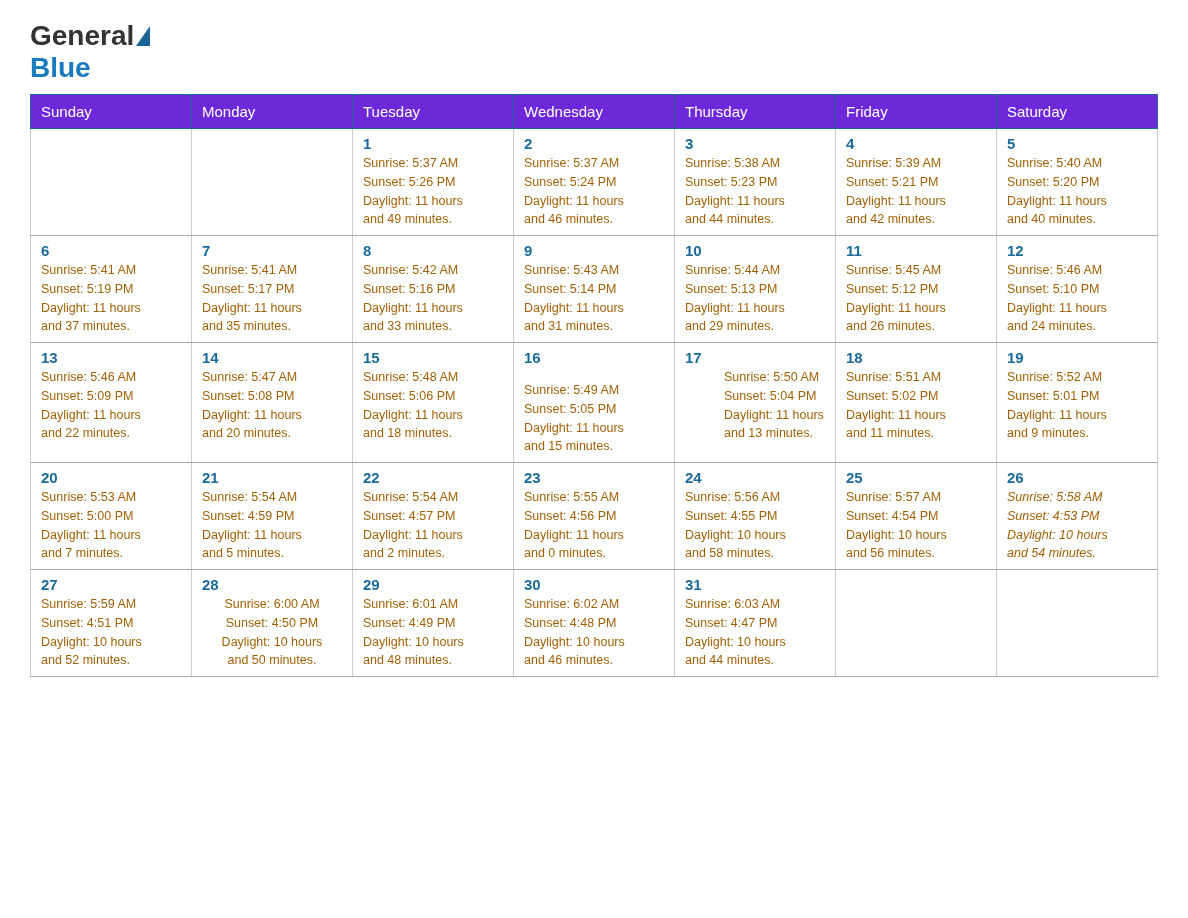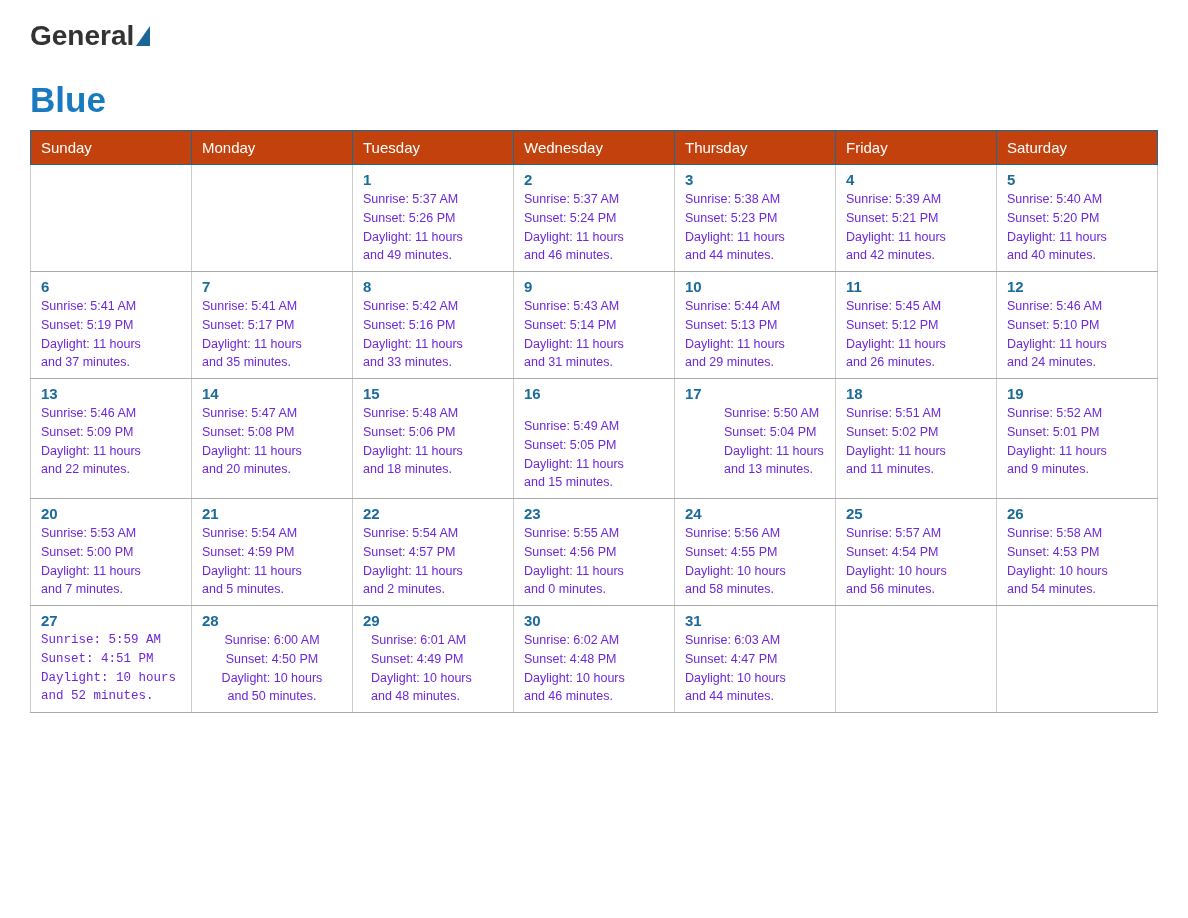--- a/index.html
+++ b/index.html
@@ -13,21 +13,20 @@
     .header {
       display: flex;
       justify-content: space-between;
       align-items: flex-start;
       margin-bottom: 10px;
     }
     .logo {
       display: flex;
       flex-direction: column;
       align-items: flex-start;
-      gap: 28px;
     }
     .logo-text {
       display: flex;
       align-items: center;
       font-size: 28px;
       font-weight: bold;
       color: #333;
     }
     .logo-general { color: #333; }
     .logo-triangle {
@@ -35,21 +34,21 @@
       height: 0;
       border-left: 14px solid transparent;
       border-right: 0px solid transparent;
       border-bottom: 20px solid #1a6496;
       margin: 0 2px;
       display: inline-block;
       vertical-align: middle;
     }
     .logo-blue {
       color: #1a7abf;
-      font-size: 35px;
+      font-size: 28px;
       font-weight: bold;
     }
     .title-section {
       text-align: right;
     }
     .month-title {
       font-size: 52px;
       font-weight: normal;
       color: #333;
       line-height: 1.1;
@@ -58,21 +57,21 @@
       font-size: 20px;
       color: #555;
       margin-top: 4px;
     }
     .calendar-table {
       width: 100%;
       border-collapse: collapse;
       margin-top: 8px;
     }
     .calendar-table th {
-      background-color: #c2410c;
+      background-color: #6d28d9;
       color: #fff;
       padding: 8px 10px;
       font-size: 15px;
       font-weight: normal;
       text-align: left;
       border: 1px solid #1a6b9a;
     }
     .calendar-table td {
       vertical-align: top;
       padding: 6px 10px;
@@ -88,21 +87,21 @@
     }
     .day-number {
       font-size: 15px;
       color: #1a6b9a;
       font-weight: bold;
       display: block;
       margin-bottom: 2px;
     }
     .day-info {
       font-size: 12.5px;
-      color: #6d28d9;
+      color: #a16207;
       line-height: 1.5;
     }
     .empty-cell {
       background: #f9f9f9;
     }
   </style>
 </head>
 <body>
 
 <div class="header">
@@ -311,44 +310,44 @@
         </td>
         <td>
           <span class="day-number">25</span>
           <div class="day-info" style="white-space: pre-line;">Sunrise: 5:57 AM
 Sunset: 4:54 PM
 Daylight: 10 hours
 and 56 minutes.</div>
         </td>
         <td>
           <span class="day-number">26</span>
-          <div class="day-info" style="white-space: pre-line;">Sunrise: 5:58 AM
+          <div class="day-info" style="white-space: pre-line; font-style: italic;">Sunrise: 5:58 AM
 Sunset: 4:53 PM
 Daylight: 10 hours
 and 54 minutes.</div>
         </td>
       </tr>
       <tr>
         <td>
           <span class="day-number">27</span>
-          <div class="day-info" style="white-space: pre-line; font-family: Liberation Mono, monospace;">Sunrise: 5:59 AM
+          <div class="day-info" style="white-space: pre-line;">Sunrise: 5:59 AM
 Sunset: 4:51 PM
 Daylight: 10 hours
 and 52 minutes.</div>
         </td>
         <td>
           <span class="day-number">28</span>
           <div class="day-info" style="white-space: pre-line; text-align: center;">Sunrise: 6:00 AM
 Sunset: 4:50 PM
 Daylight: 10 hours
 and 50 minutes.</div>
         </td>
         <td>
           <span class="day-number">29</span>
-          <div class="day-info" style="white-space: pre-line; margin-left: 8px;">Sunrise: 6:01 AM
+          <div class="day-info" style="white-space: pre-line;">Sunrise: 6:01 AM
 Sunset: 4:49 PM
 Daylight: 10 hours
 and 48 minutes.</div>
         </td>
         <td>
           <span class="day-number">30</span>
           <div class="day-info" style="white-space: pre-line;">Sunrise: 6:02 AM
 Sunset: 4:48 PM
 Daylight: 10 hours
 and 46 minutes.</div>

